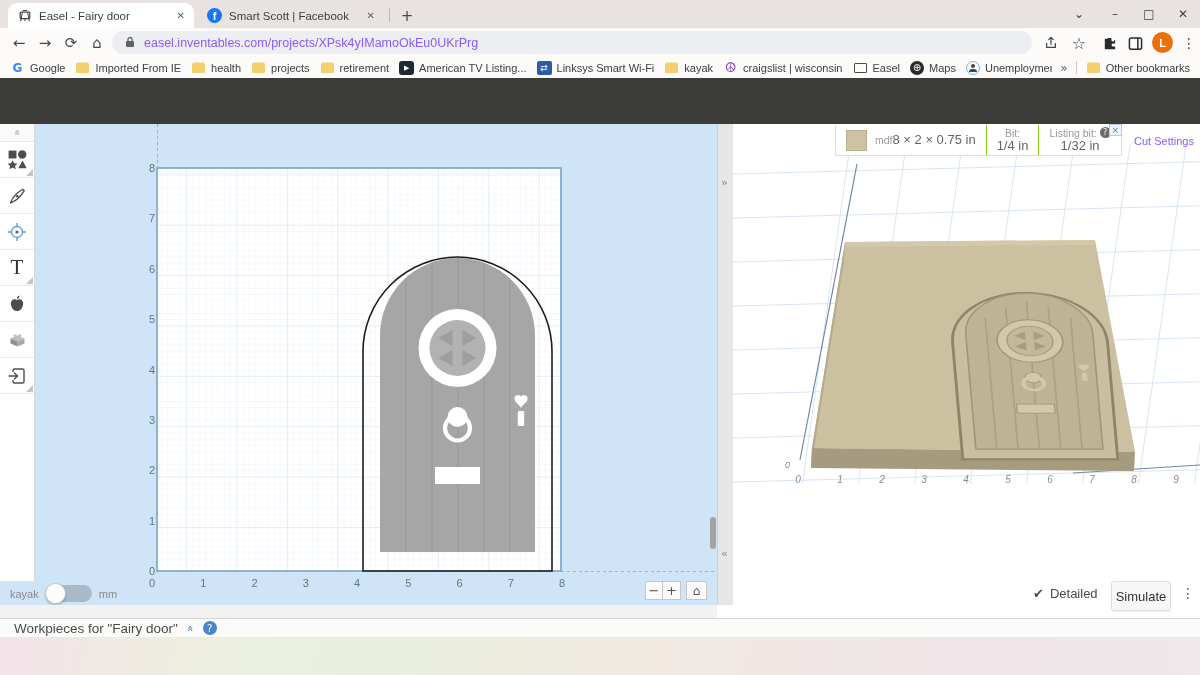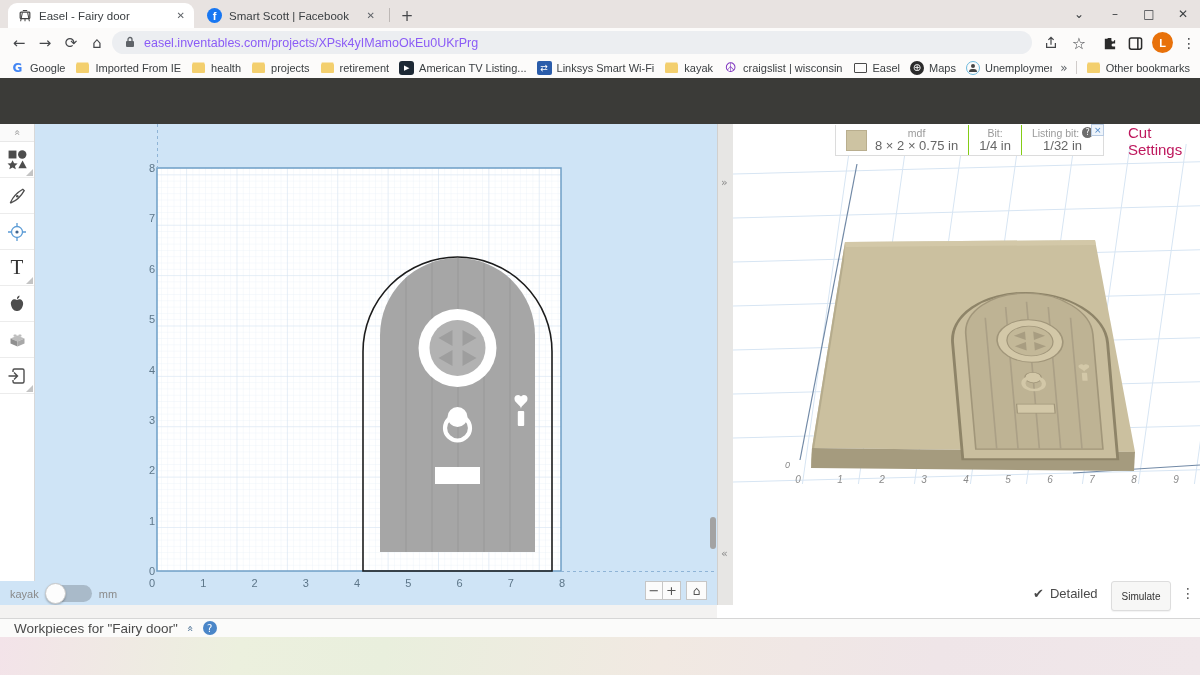--- a/index.html
+++ b/index.html
@@ -123,40 +123,40 @@
   .divarrow{position:absolute;left:3px;color:#8a8a8a;font-size:11px}
 
   
   #panel3d{position:absolute;left:733px;top:124px;width:467px;height:494px;background:#fff;overflow:hidden}
   #xaxisnums{position:absolute;left:60px;top:350px;width:388px;display:flex;justify-content:space-between}
   .axnum{font-size:10px;font-style:italic;color:#8a8a8a;width:10px;text-align:center}
   #origin0{position:absolute;left:52px;top:336px;font-size:9px;font-style:italic;color:#8a8a8a}
   #detailedwrap{position:absolute;left:300px;top:462px;display:flex;align-items:center;gap:6px;
                 font-size:13px;color:#4a4a4a}
   #simulatebtn{position:absolute;left:378px;top:457px;width:60px;height:30px;background:#f7f7f6;
-               border:1px solid #ddd;border-radius:3px;font-size:10px;color:#333;display:flex;
+               border:1px solid #ddd;border-radius:3px;font-size:13px;color:#333;display:flex;
                align-items:center;justify-content:center;box-shadow:0 1px 1px rgba(0,0,0,.05)}
   #preview-dots{position:absolute;left:448px;top:461px;font-size:14px;color:#555}
 
   
   #infobar{position:absolute;left:835px;top:125px;height:31px;display:flex;background:#fff;
            border:1px solid #dcdcdc;border-top:none}
   .infosec{position:relative;display:flex;flex-direction:column;align-items:center;
            justify-content:center;padding:0 10px;line-height:1.15}
   .infosec+.infosec{border-left:1px solid #84cc16}
   .infolabel{font-size:10.5px;color:#9a9a9a;display:flex;align-items:center;gap:3px}
   .infoval{font-size:13px;color:#666}
   #matswatch{width:21px;height:21px;background:#cdc3a2;border:1px solid #b9ae8e;margin-right:8px}
   #sec-material{flex-direction:row}
   .qmark{width:11px;height:11px;border-radius:50%;background:#6c6c6c;color:#fff;font-size:8px;
          display:inline-flex;align-items:center;justify-content:center}
   #detailclose{position:absolute;top:-1px;right:-1px;width:13px;height:12px;background:#eef4fb;
                border:1px solid #b9cbe2;color:#4a86c8;font-size:9px;line-height:10px;text-align:center}
   #cutsettings{position:absolute;left:1128px;top:125px;width:72px;height:31px;display:flex;
-               align-items:center;justify-content:center;font-size:15px;color:#be185d}
+               align-items:center;justify-content:center;font-size:11px;color:#8b5cf6}
 
   
   #hscrollstrip{position:absolute;left:0;top:605px;width:717px;height:13px;background:#f3f2f1}
   #workpieces{position:absolute;left:0;top:618px;width:1200px;height:19px;background:#fbfbfa;
               border-top:1px solid #d6d6d6;display:flex;align-items:center;gap:9px;padding:0 14px}
   #wplabel{font-size:13.5px;color:#4a4a4a}
   #wpchevron{color:#55789a;font-size:11px;transform:rotate(90deg)}
   #wphelp{width:14px;height:14px;border-radius:50%;background:#4a86c8;color:#fff;font-size:10px;
           display:flex;align-items:center;justify-content:center}
 
@@ -552,21 +552,21 @@
     <span class="glyph">✔</span>
     <span>Detailed</span>
   </div>
   <div id="simulatebtn">Simulate</div>
   <div id="preview-dots" class="glyph">⋮</div>
 </div>
 
 <div id="infobar">
   <div class="infosec" id="sec-material">
     <span id="matswatch"></span>
-    <span style="display:flex;flex-direction:column;align-items:center">
+    <span style="display:flex;flex-direction:row;align-items:center">
       <span class="infolabel">mdf</span>
       <span class="infoval">8 × 2 × 0.75 in</span>
     </span>
   </div>
   <div class="infosec">
     <span class="infolabel">Bit:</span>
     <span class="infoval">1/4 in</span>
   </div>
   <div class="infosec">
     <span class="infolabel">

